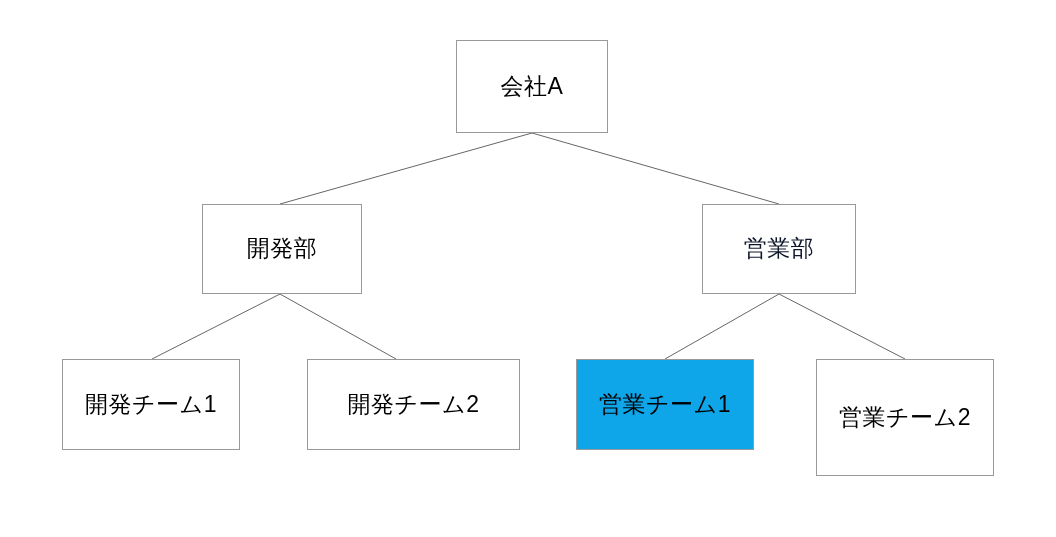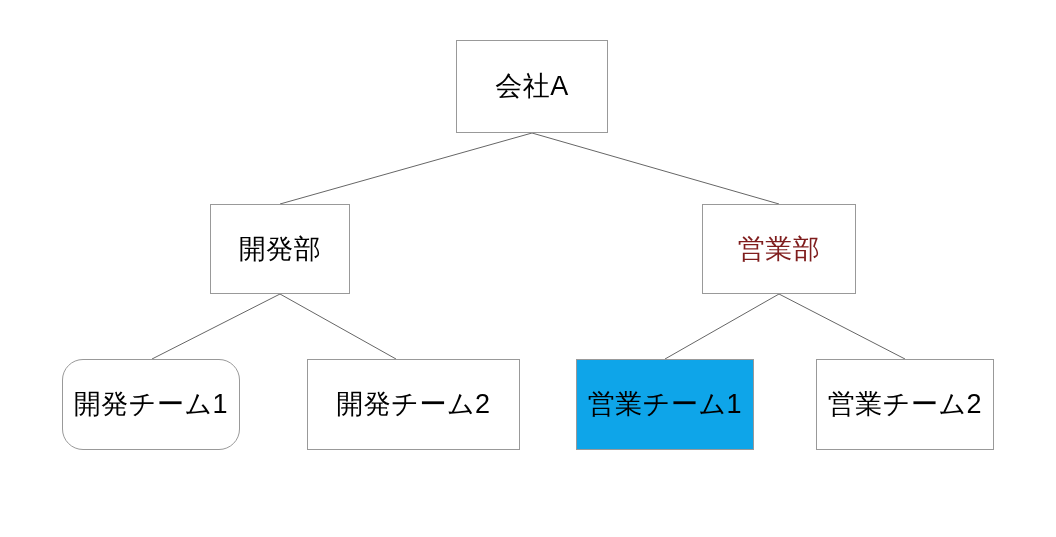--- a/index.html
+++ b/index.html
@@ -28,21 +28,21 @@
     box-sizing: border-box;
     background: #ffffff;
     border: 1px solid #999999;
     display: flex;
     align-items: center;
     justify-content: center;
     text-align: center;
   }
   .node-label {
     color: #000000;
-    font-size: 27px;
+    font-size: 23px;
     line-height: 1.2;
     letter-spacing: 0.5px;
     white-space: nowrap;
   }
 </style>
 </head>
 <body>
 
 <div id="canvas">
 
@@ -52,33 +52,33 @@
       <line x1="280" y1="294" x2="152" y2="359" stroke="#666666" stroke-width="1" shape-rendering="geometricPrecision"></line>
       <line x1="280" y1="294" x2="396" y2="359" stroke="#666666" stroke-width="1" shape-rendering="geometricPrecision"></line>
       <line x1="779" y1="294" x2="665" y2="359" stroke="#666666" stroke-width="1" shape-rendering="geometricPrecision"></line>
       <line x1="779" y1="294" x2="905" y2="359" stroke="#666666" stroke-width="1" shape-rendering="geometricPrecision"></line>
     </svg>
 
   <div id="nodes">
       <div class="node" style="left: 456px; top: 40px; width: 152px; height: 93px; background: rgb(255, 255, 255); border-color: rgb(153, 153, 153);">
         <span class="node-label" style="color: rgb(0, 0, 0);">会社A</span>
       </div>
-      <div class="node" style="left: 202px; top: 204px; width: 140px; height: 90px; background: rgb(255, 255, 255); border-color: rgb(153, 153, 153); margin-left: 8px;">
+      <div class="node" style="left: 202px; top: 204px; width: 160px; height: 90px; background: rgb(255, 255, 255); border-color: rgb(153, 153, 153);">
         <span class="node-label" style="color: rgb(0, 0, 0);">開発部</span>
       </div>
       <div class="node" style="left: 702px; top: 204px; width: 154px; height: 90px; background: rgb(255, 255, 255); border-color: rgb(153, 153, 153);">
-        <span class="node-label" style="color: #7f1d1d;">営業部</span>
+        <span class="node-label" style="color: #0f172a;">営業部</span>
       </div>
-      <div class="node" style="left: 62px; top: 359px; width: 178px; height: 91px; background: rgb(255, 255, 255); border-color: rgb(153, 153, 153); border-radius: 21px;">
+      <div class="node" style="left: 62px; top: 359px; width: 178px; height: 91px; background: rgb(255, 255, 255); border-color: rgb(153, 153, 153);">
         <span class="node-label" style="color: rgb(0, 0, 0);">開発チーム1</span>
       </div>
       <div class="node" style="left: 307px; top: 359px; width: 213px; height: 91px; background: rgb(255, 255, 255); border-color: rgb(153, 153, 153);">
         <span class="node-label" style="color: rgb(0, 0, 0);">開発チーム2</span>
       </div>
       <div class="node" style="left: 576px; top: 359px; width: 178px; height: 91px; background: #0ea5e9; border-color: rgb(153, 153, 153);">
         <span class="node-label" style="color: rgb(0, 0, 0);">営業チーム1</span>
       </div>
-      <div class="node" style="left: 816px; top: 359px; width: 178px; height: 91px; background: rgb(255, 255, 255); border-color: rgb(153, 153, 153);">
+      <div class="node" style="left: 816px; top: 359px; width: 178px; height: 117px; background: rgb(255, 255, 255); border-color: rgb(153, 153, 153);">
         <span class="node-label" style="color: rgb(0, 0, 0);">営業チーム2</span>
       </div>
     </div>
 
 </div>
 
 </body></html>

